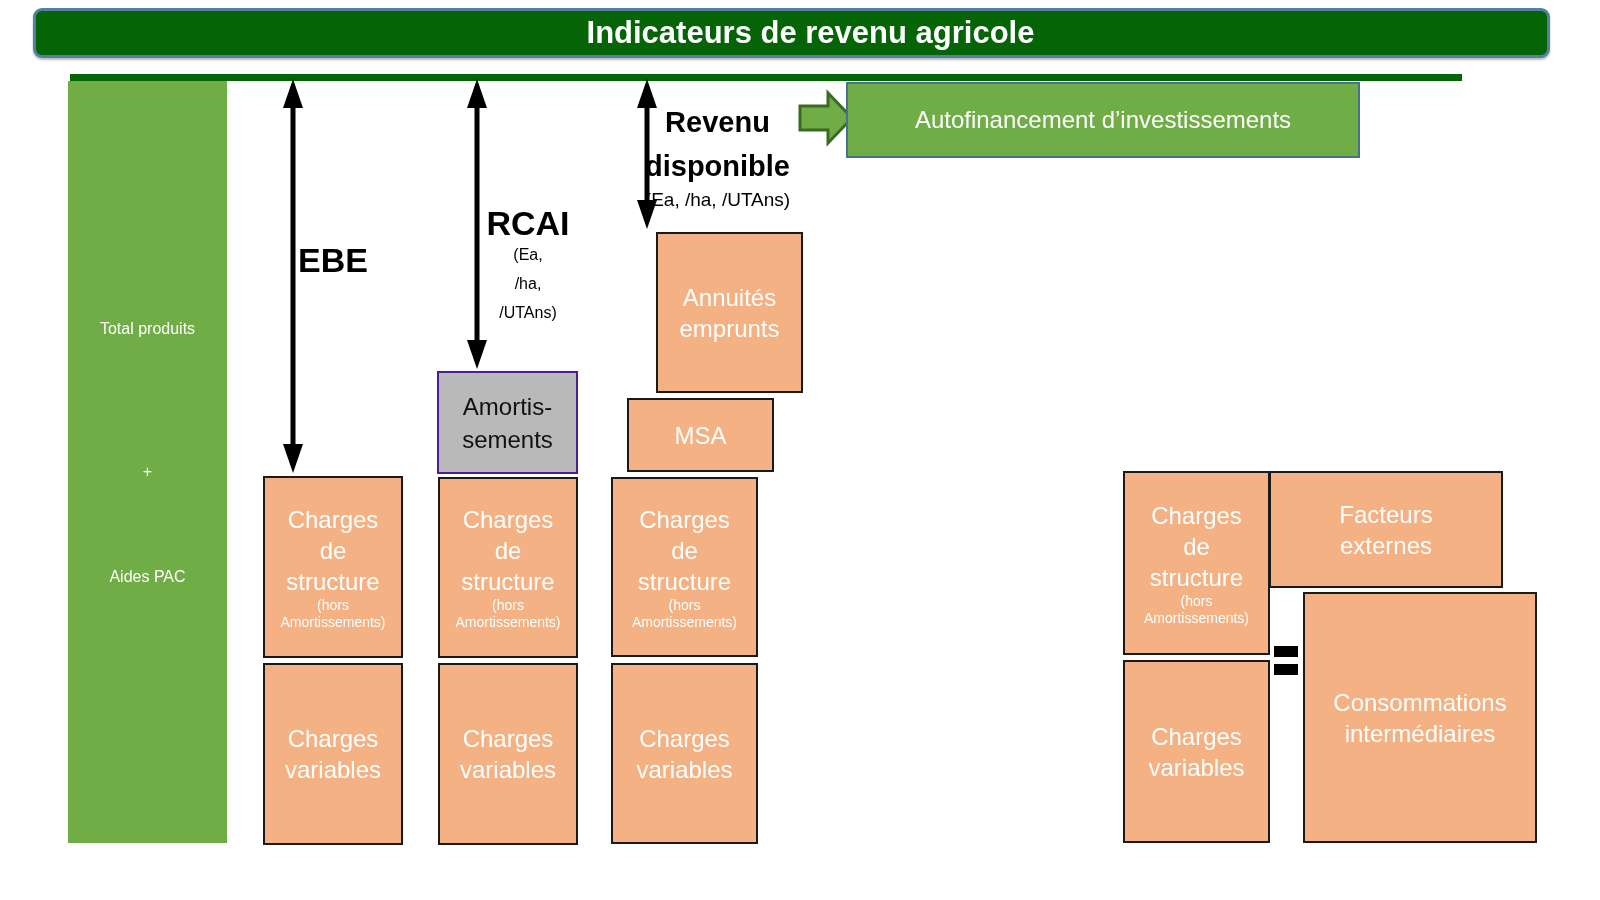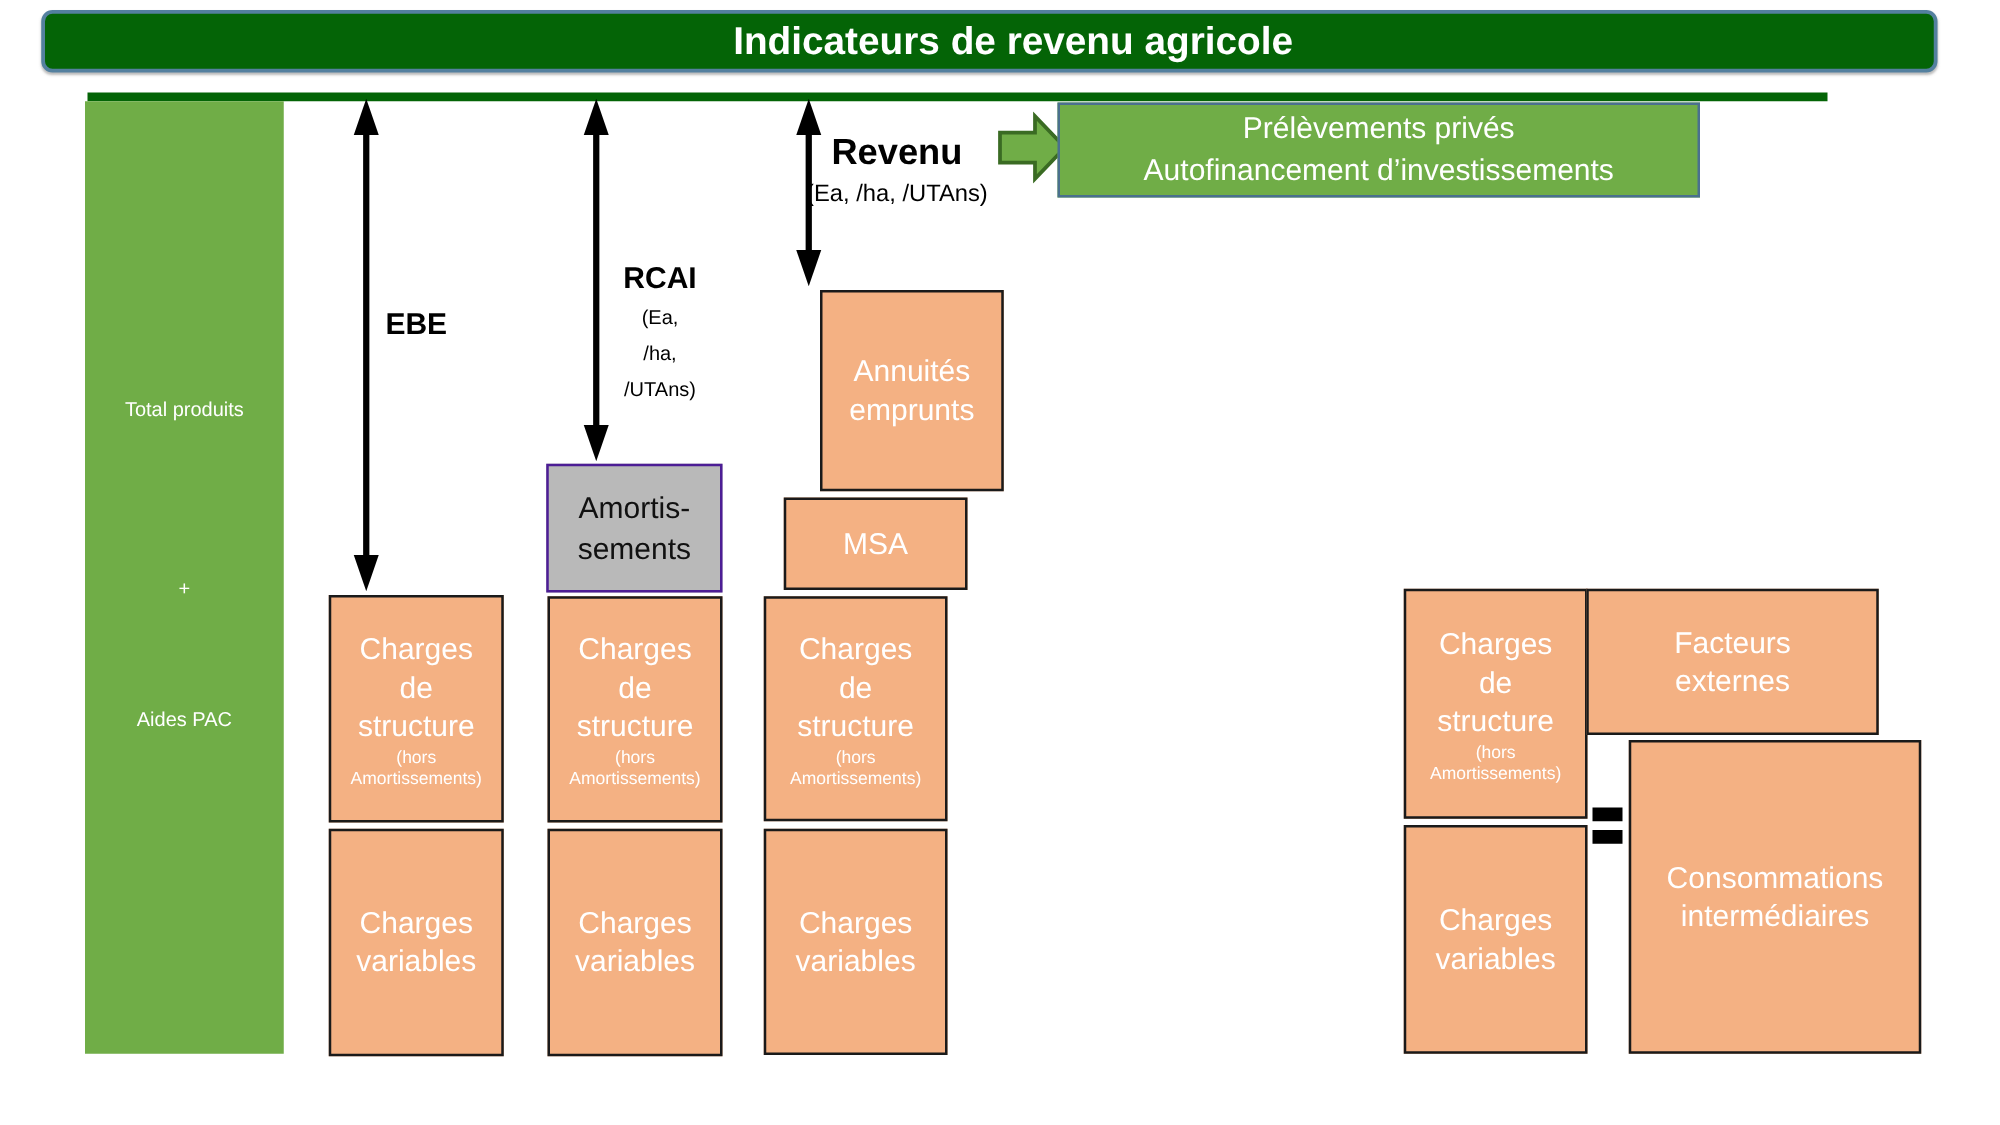--- a/index.html
+++ b/index.html
@@ -38,21 +38,21 @@
   .obox .sub { font-size:14px; line-height:17px; display:block; }
 
   .graybox {
     position:absolute; background:#b9b9b9; border:2px solid #4c1d95;
     display:flex; flex-direction:column; align-items:center; justify-content:center;
     color:#111111; text-align:center; font-size:24px; line-height:33px;
   }
 
   
   .blabel { position:absolute; color:#000000; text-align:center; }
-  .blabel .big  { font-weight:bold; font-size:24px; line-height:34px; display:block; }
+  .blabel .big  { font-weight:bold; font-size:34px; line-height:34px; display:block; }
   .blabel .med  { font-weight:bold; font-size:29px; line-height:44px; display:block; }
   .blabel .small{ font-weight:normal; font-size:16px; line-height:29px; display:block; }
   .blabel .tiny { font-weight:normal; font-size:19px; line-height:24px; display:block; }
 
   
   .prelev {
     position:absolute; left:846px; top:82px; width:510px; height:72px;
     background:#70ad47; border:2px solid #4a708e;
     display:flex; flex-direction:column; align-items:center; justify-content:center;
     color:#ffffff; font-size:24px; line-height:34px; text-align:center;
@@ -135,20 +135,21 @@
 
   <div class="abs" style="left:634px; top:78px;">
     <svg width="26" height="152" viewBox="0 0 26 152">
       <rect x="10.5" y="26" width="5" height="100" fill="#000"></rect>
       <polygon points="13,1 3,30 23,30" fill="#000"></polygon>
       <polygon points="13,151 3,122 23,122" fill="#000"></polygon>
     </svg>
   </div>
   <div class="blabel" style="left:630px; top:100px; width:175px;">
     <span class="med">Revenu</span>
+    <span class="med">disponible</span>
     <span class="tiny">(Ea, /ha, /UTAns)</span>
   </div>
   <div class="obox" style="left:611px; top:232px; width:143px; height:157px;margin-left:45px;">
     <span class="t">Annuités</span>
     <span class="t">emprunts</span>
   </div>
   <div class="obox" style="left:611px; top:398px; width:143px; height:70px;margin-left:16px;">
     <span class="t">MSA</span>
   </div>
   <div class="obox" style="left:611px; top:477px; width:143px; height:176px;">
@@ -163,21 +164,20 @@
     <span class="t">variables</span>
   </div>
 
   <div class="abs" style="left:798px; top:89px;">
     <svg width="56" height="58" viewBox="0 0 56 58">
       <polygon points="2,17 30,17 30,4 54,29 30,54 30,41 2,41" fill="#70ad47" stroke="#3a6b23" stroke-width="3" stroke-linejoin="miter"></polygon>
     </svg>
   </div>
 
   <div class="prelev">
-    <span>Prélèvements privés</span>
     <span>Autofinancement d’investissements</span>
   </div>
 
   <div class="obox" style="left:1123px; top:471px; width:143px; height:180px;">
     <span class="t">Charges</span>
     <span class="t">de</span>
     <span class="t">structure</span>
     <span class="sub">(hors</span>
     <span class="sub">Amortissements)</span>
   </div>

